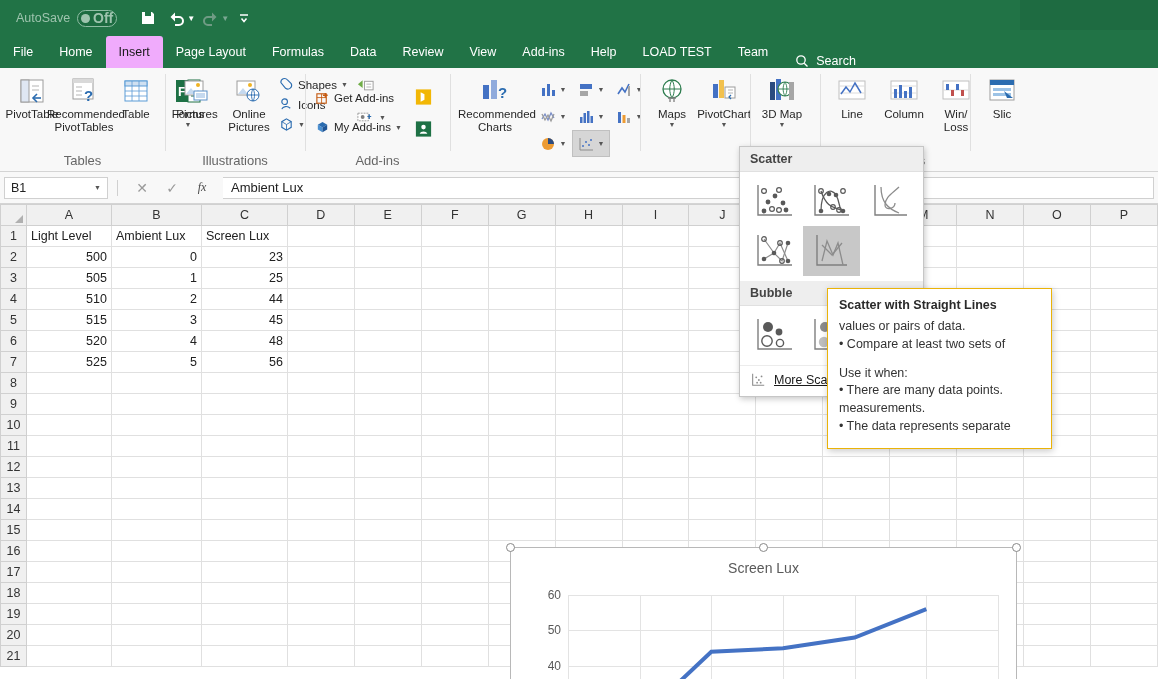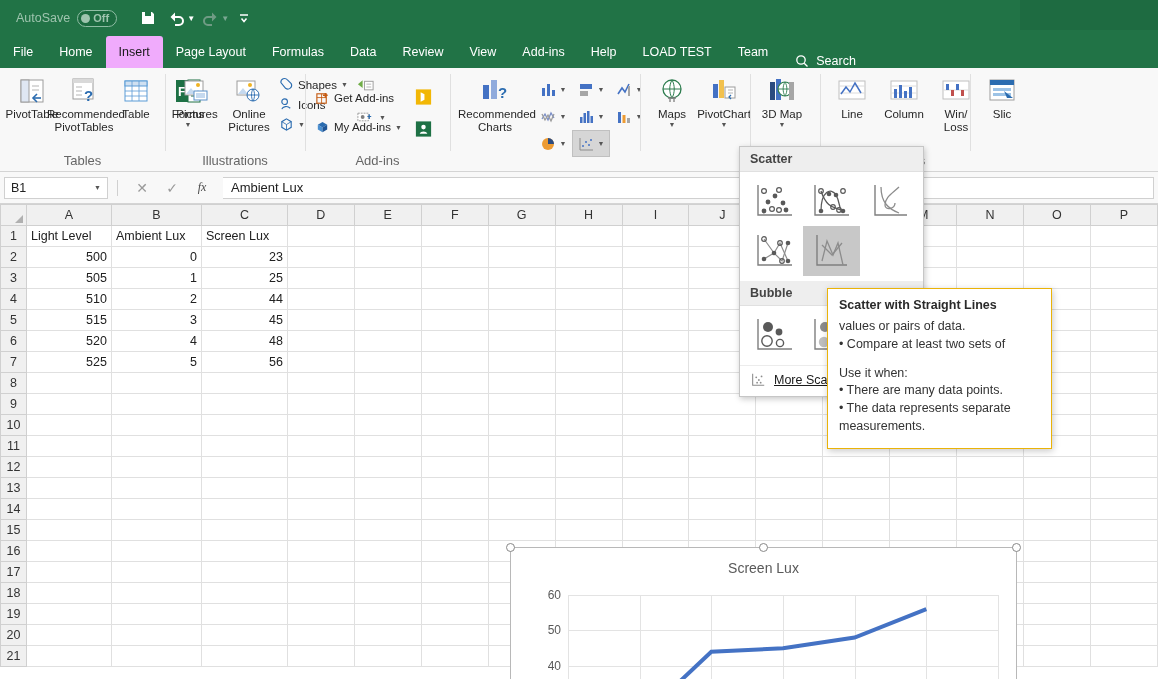--- a/index.html
+++ b/index.html
@@ -18,21 +18,21 @@
   }
   .autosave { display:flex; align-items:center; gap:7px; margin-left:16px; }
   .autosave-label { color:#9ec4ae; font-size:12.5px; }
   .toggle {
     width:40px; height:17px; border-radius:9px;
     border:1px solid #8fbda4; background:#1c6b40;
     display:flex; align-items:center; gap:3px; padding:0 3px;
     position:relative;
   }
   .toggle .knob { width:9px; height:9px; border-radius:50%; background:#9ec4ae; }
-  .toggle .off { color:#9ec4ae; font-size:11px; font-weight:bold; }
+  .toggle .off { color:#9ec4ae; font-size:14px; font-weight:bold; }
   .qat { display:flex; align-items:center; gap:2px; margin-left:18px; }
   .qat-btn {
     width:26px; height:26px; display:flex; align-items:center; justify-content:center;
     color:#fff;
   }
   .qat-btn svg { display:block; }
   .qat-caret { font-size:8px; color:#fff; margin-left:-4px; }
   .qat-caret.dim { color:#7ba893; }
   .doc-title {
     position:absolute; left:0; right:0; text-align:right;
@@ -1199,15 +1199,15 @@
   </div>
 </div>
 
 <div class="tooltip">
   <div class="tt-title">Scatter with Straight Lines</div>
   <div class="tt-line">values or pairs of data.</div>
   <div class="tt-line">• Compare at least two sets of</div>
   <div class="tt-gap"></div>
   <div class="tt-line">Use it when:</div>
   <div class="tt-line">• There are many data points.</div>
+  <div class="tt-line">measurements.</div>
   <div class="tt-line">• The data represents separate</div>
-  <div class="tt-line">measurements.</div>
 </div>
 
 </body></html>

